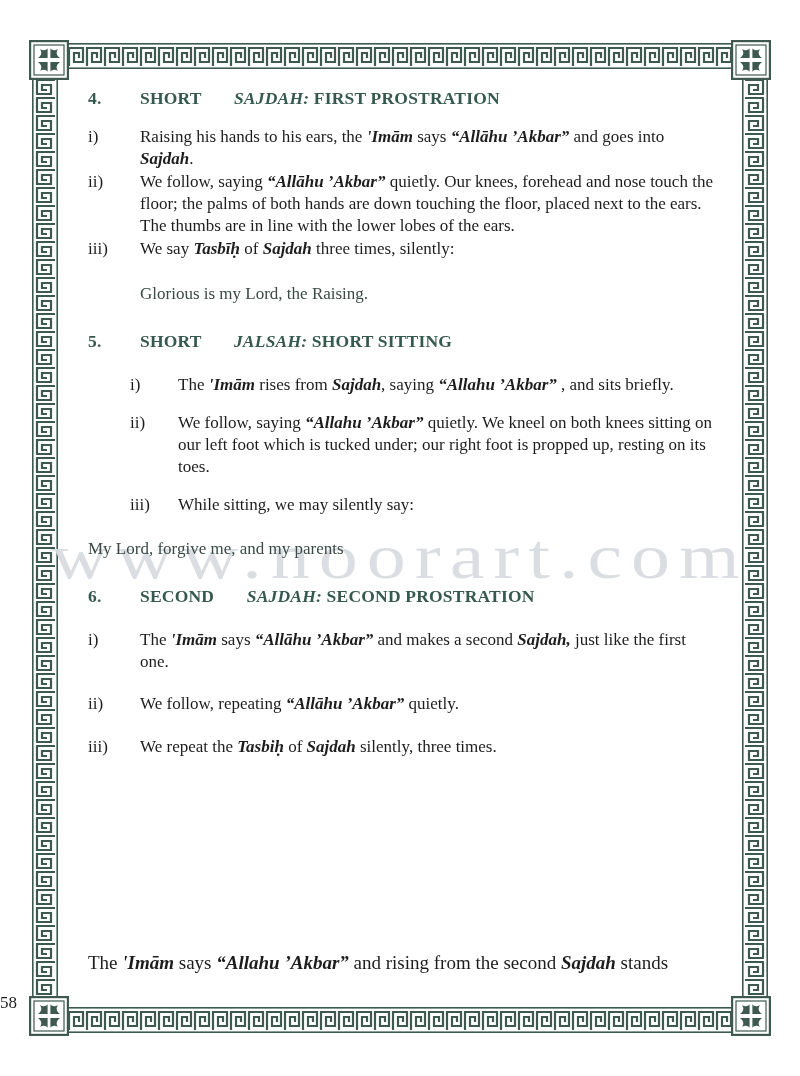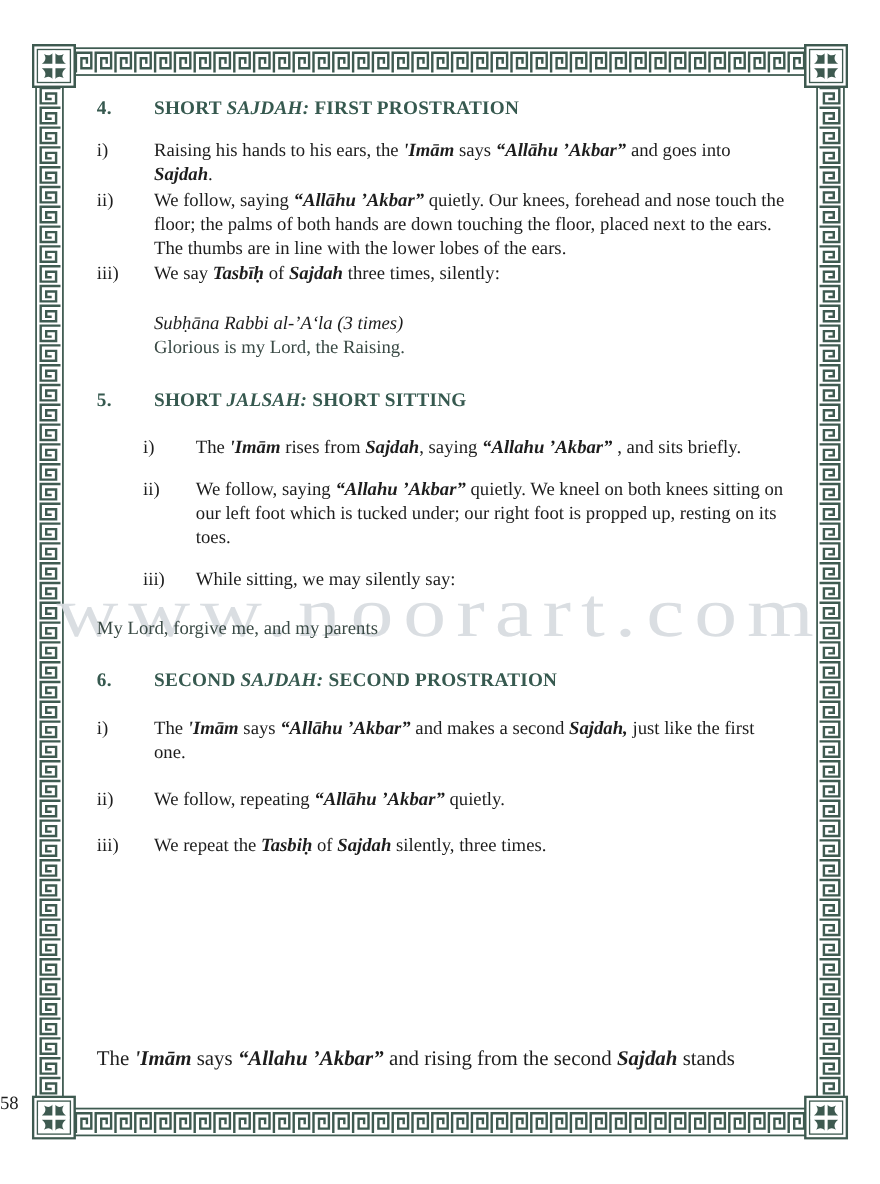--- a/index.html
+++ b/index.html
@@ -63,21 +63,21 @@
   }
 
   .sec-head {
     color: #36594f;
     font-weight: bold;
     font-size: 17.5px;
     letter-spacing: .2px;
     display: flex;
   }
   .sec-head .num { width: 52px; flex: none; }
-  .sec-head .ital { font-style: italic; }
+  .sec-head .ital { font-style: italic; margin-left: 28px; }
 
   .item {
     display: flex;
     font-size: 17px;
     line-height: 1.30;
   }
   .item .marker { flex: none; }
   .item .body { flex: 1; }
 
   .it { font-style: italic; font-weight: bold; }
@@ -413,21 +413,20 @@
     <div class="item" style="margin-bottom:1px;">
       <span class="marker" style="width:52px;">ii)</span>
       <span class="body"><span>We follow, saying </span><span class="it">“Allāhu ’Akbar”</span><span> quietly. Our knees, forehead and nose touch the floor; the palms of both hands are down touching the floor, placed next to the ears. The thumbs are in line with the lower lobes of the ears.</span></span>
     </div>
     <div class="item">
       <span class="marker" style="width:52px;">iii)</span>
       <span class="body"><span>We say </span><span class="it">Tasbīḥ</span><span> of </span><span class="it">Sajdah</span><span> three times, silently:</span></span>
     </div>
 
     <div class="couplet" style="margin-top:22px; margin-left:52px; width:560px;">
-      <div class="translit">Subḥāna Rabbi al-’A‘la (3 times)</div>
       <div class="gloss">Glorious is my Lord, the Raising.</div>
     </div>
   </div>
 
   <div style="margin-top:26px;">
     <div class="sec-head">
       <span class="num">5.</span>
       <span>
         <span>SHORT </span><span class="ital">JALSAH:</span><span> SHORT SITTING</span>
       </span>

